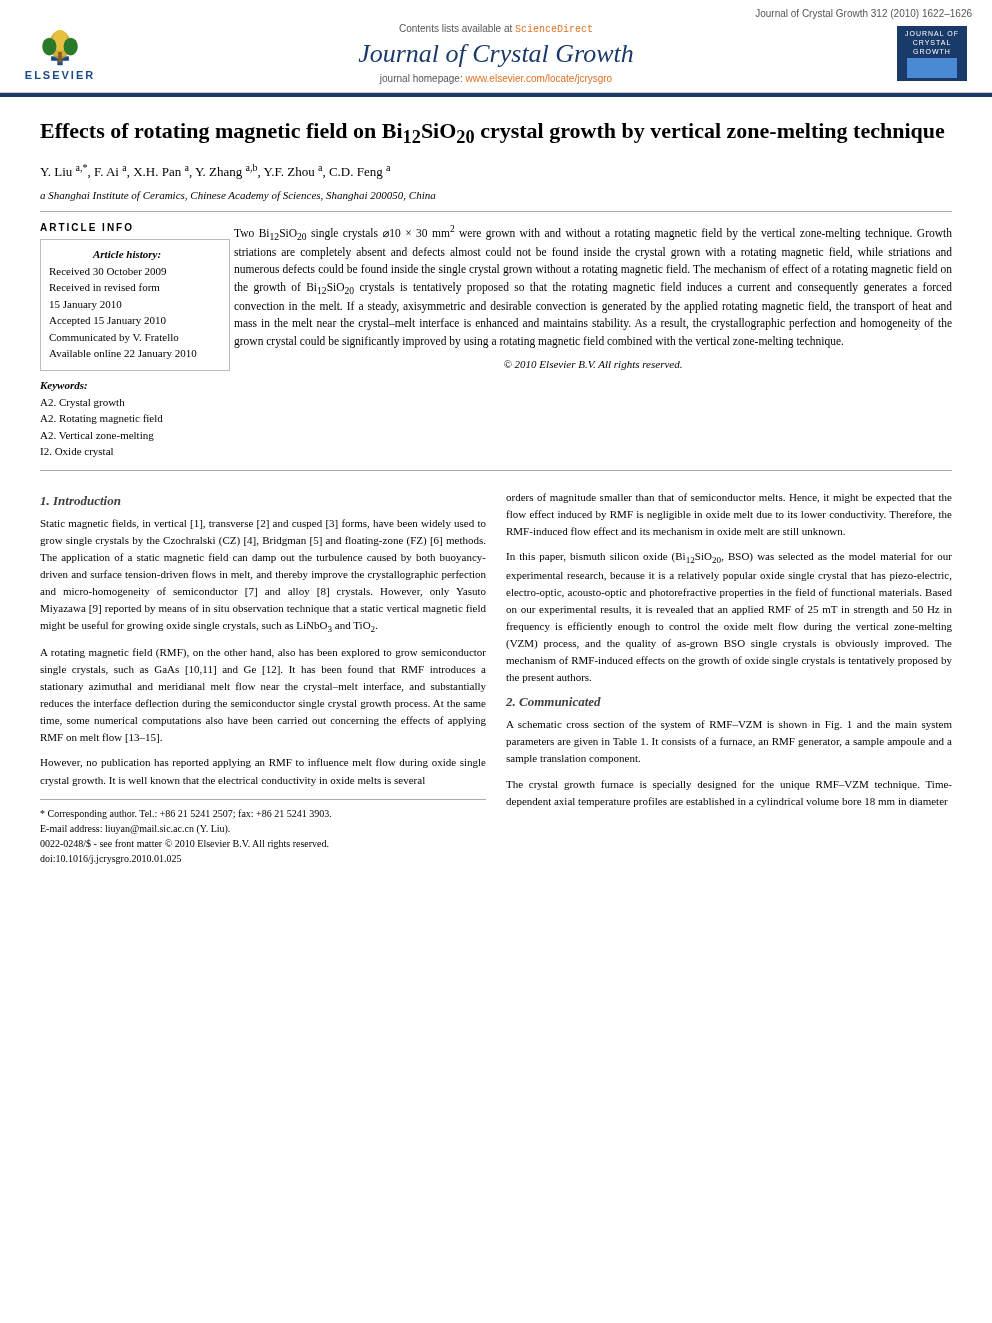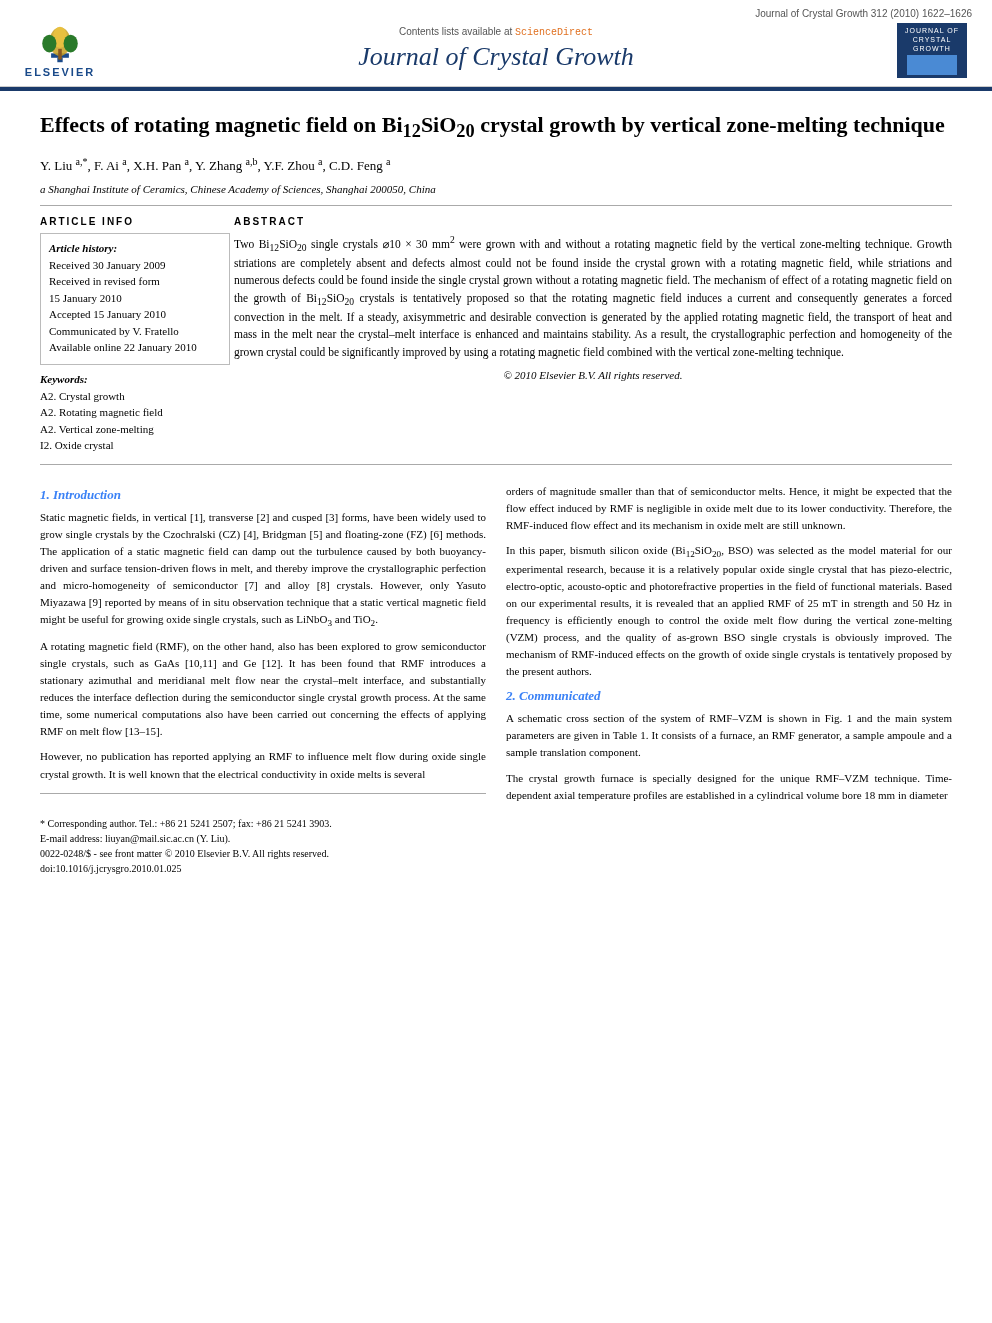--- a/index.html
+++ b/index.html
@@ -178,20 +178,21 @@
     .article-info-box {
       border: 1px solid #bbb;
       padding: 8px;
       font-size: 11px;
     }
     .article-info-box .info-section-title {
       font-style: italic;
       font-weight: bold;
       font-size: 11px;
       margin-bottom: 3px;
+      margin-left: 44px;
     }
     .article-info-box p {
       font-size: 11px;
       line-height: 1.5;
     }
     .keywords-section {
       margin-top: 8px;
     }
     .keywords-label {
       font-style: italic;
@@ -222,37 +223,37 @@
     }
     .body-left {
       flex: 1;
     }
     .body-right {
       flex: 1;
     }
     .section-heading {
       font-size: 13px;
       font-weight: bold;
-      color: #3b82f6;
+      color: #404040;
       margin-bottom: 6px;
       margin-top: 4px;
     }
     .section-heading span {
       font-style: italic;
     }
     .body-text {
       font-size: 11px;
       line-height: 1.55;
       text-align: justify;
       margin-bottom: 8px;
     }
     .footnotes-area {
       border-top: 1px solid #aaa;
       margin-top: 10px;
-      padding-top: 22px;
+      padding-top: 6px;
       font-size: 10px;
       color: #000;
     }
     .footnotes-area p {
       line-height: 1.5;
     }
   </style>
 </head>
 <body>
 
@@ -278,20 +279,24 @@
         </svg>
         <div class="elsevier-text">ELSEVIER</div>
       </div>
 
       <div class="journal-center">
         <div class="sciencedirect-line">
           <span>Contents lists available at </span>
           <a class="sciencedirect-link">ScienceDirect</a>
         </div>
         <div class="journal-title-main">Journal of Crystal Growth</div>
+        <div class="homepage-line">
+          <span>journal homepage: </span>
+          <a class="homepage-link">www.elsevier.com/locate/jcrysgro</a>
+        </div>
       </div>
 
       <div class="crystal-growth-logo">
         <div class="crystal-logo-box">
           <div class="crystal-logo-top">
             <div>JOURNAL OF</div>
             <div>CRYSTAL</div>
             <div>GROWTH</div>
           </div>
           <div class="crystal-logo-blue-box"></div>
@@ -315,38 +320,37 @@
       <div>a Shanghai Institute of Ceramics, Chinese Academy of Sciences, Shanghai 200050, China</div>
     </div>
     <hr class="divider-line">
 
     <div class="two-col">
 
       <div class="left-col">
         <div class="section-label">ARTICLE INFO</div>
         <div class="article-info-box">
           <div class="info-section-title">Article history:</div>
-          <p>Received 30 January 2009</p>
+          <p>Received 30 October 2009</p>
           <p>Received in revised form</p>
           <p>15 January 2010</p>
           <p>Accepted 15 January 2010</p>
           <p>Communicated by V. Fratello</p>
           <p>Available online 22 January 2010</p>
         </div>
         <div class="keywords-section">
           <div class="keywords-label">Keywords:</div>
           <div class="keyword-item">A2. Crystal growth</div>
           <div class="keyword-item">A2. Rotating magnetic field</div>
           <div class="keyword-item">A2. Vertical zone-melting</div>
           <div class="keyword-item">I2. Oxide crystal</div>
         </div>
       </div>
 
       <div class="right-col">
-        <div class="section-label">ABSTRACT</div>
         <div class="abstract-text">
           Two Bi<sub>12</sub>SiO<sub>20</sub> single crystals ⌀10 × 30 mm<sup>2</sup> were grown with and without a rotating magnetic field by the vertical zone-melting technique. Growth striations are completely absent and defects almost could not be found inside the crystal grown with a rotating magnetic field, while striations and numerous defects could be found inside the single crystal grown without a rotating magnetic field. The mechanism of effect of a rotating magnetic field on the growth of Bi<sub>12</sub>SiO<sub>20</sub> crystals is tentatively proposed so that the rotating magnetic field induces a current and consequently generates a forced convection in the melt. If a steady, axisymmetric and desirable convection is generated by the applied rotating magnetic field, the transport of heat and mass in the melt near the crystal–melt interface is enhanced and maintains stability. As a result, the crystallographic perfection and homogeneity of the grown crystal could be significantly improved by using a rotating magnetic field combined with the vertical zone-melting technique.
         </div>
         <div class="copyright-line">© 2010 Elsevier B.V. All rights reserved.</div>
       </div>
     </div>
 
     <hr class="divider-line">
 
     <div class="body-two-col">

